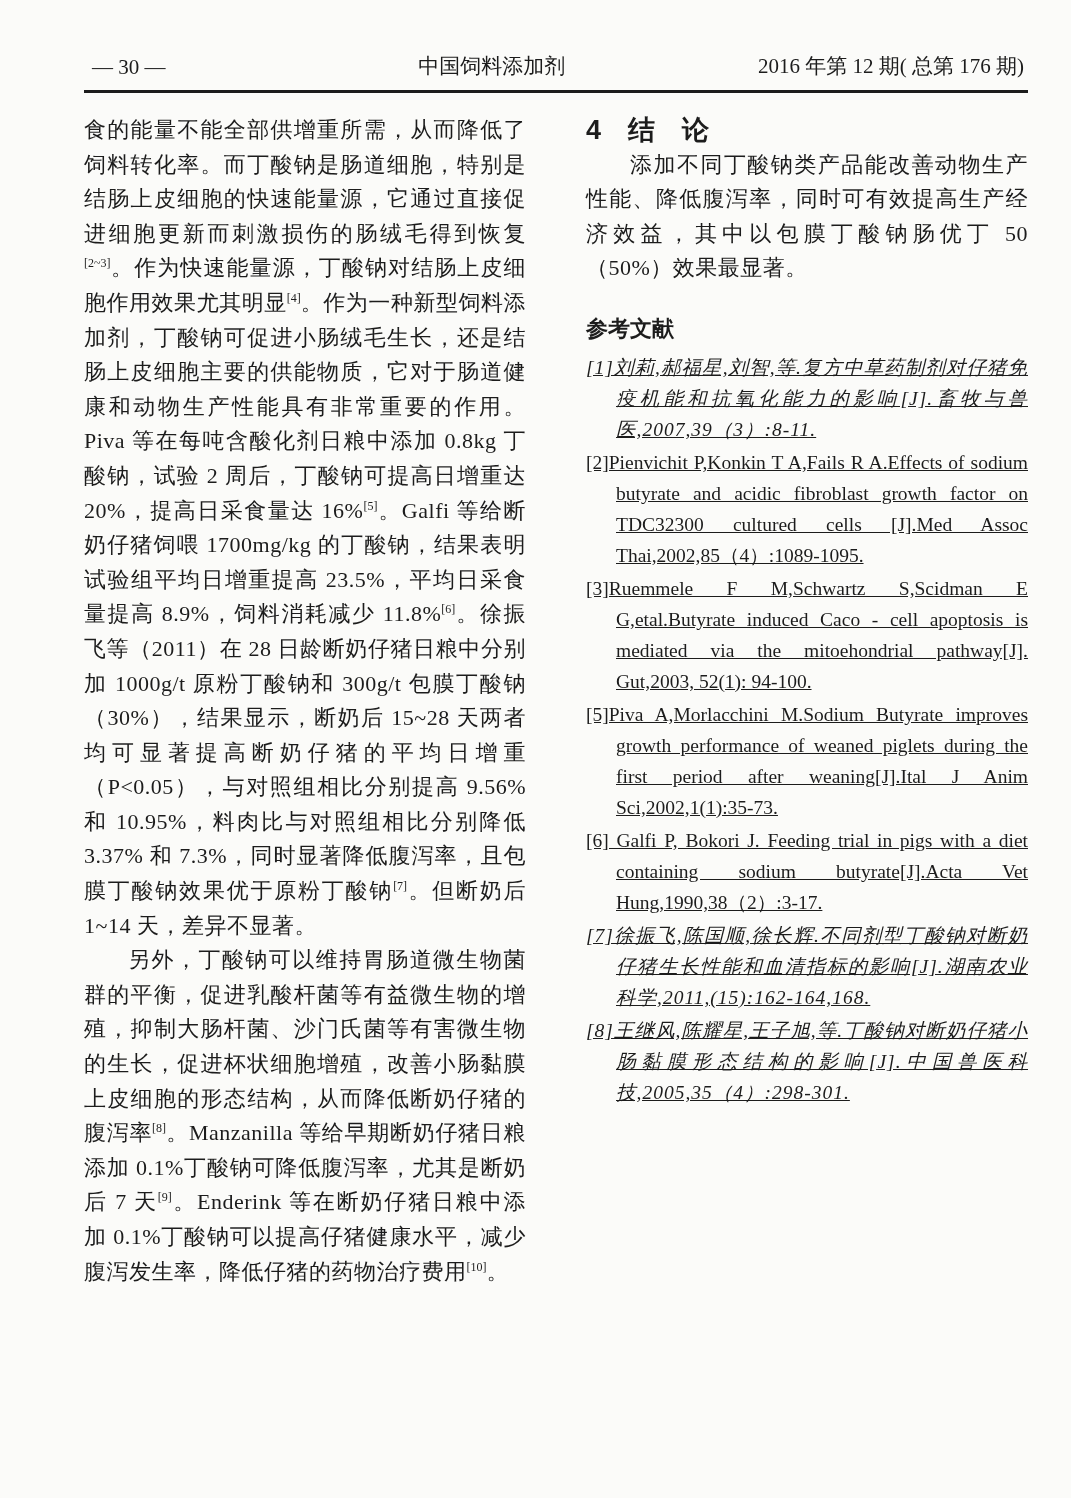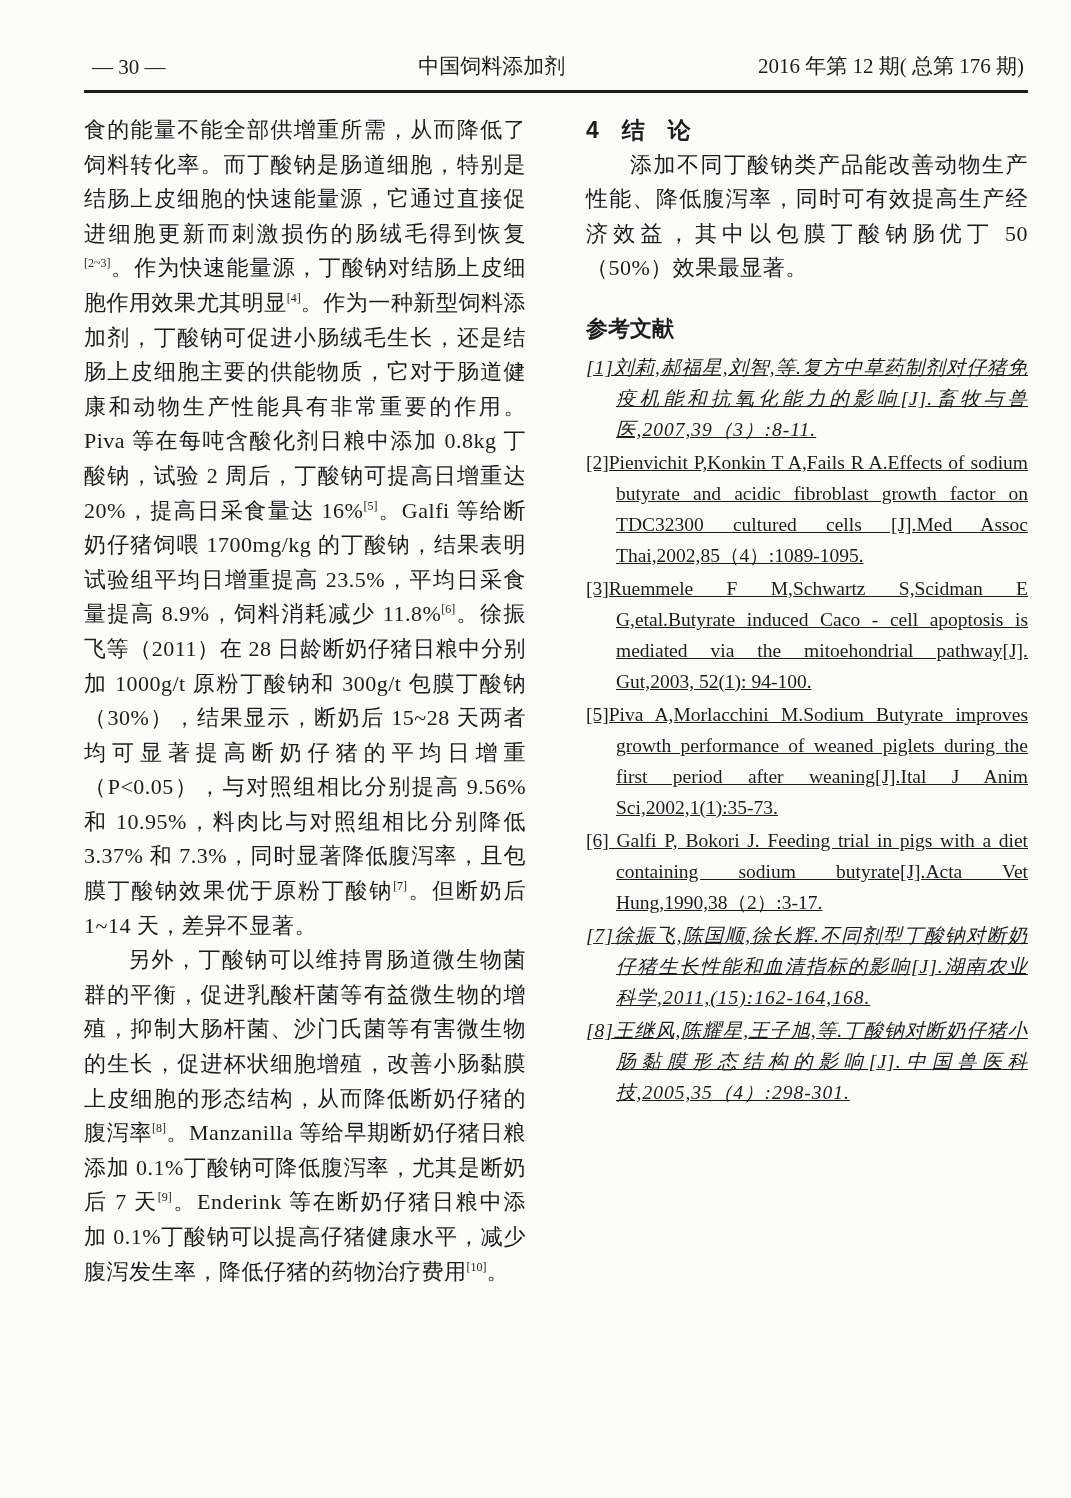--- a/index.html
+++ b/index.html
@@ -39,21 +39,21 @@
     font-size:12px;
     vertical-align:super;
     line-height:0;
     letter-spacing:0;
   }
   
   .section-heading{
     margin:0;
     font-family:"Liberation Sans","DejaVu Sans",sans-serif;
     font-weight:bold;
-    font-size:23px;
+    font-size:27px;
     line-height:34.6px;
   }
   .refs-heading{
     margin:26px 0 6px 0;
     font-family:"Liberation Sans","DejaVu Sans",sans-serif;
     font-weight:bold;
     font-size:22px;
     line-height:34px;
   }
   

